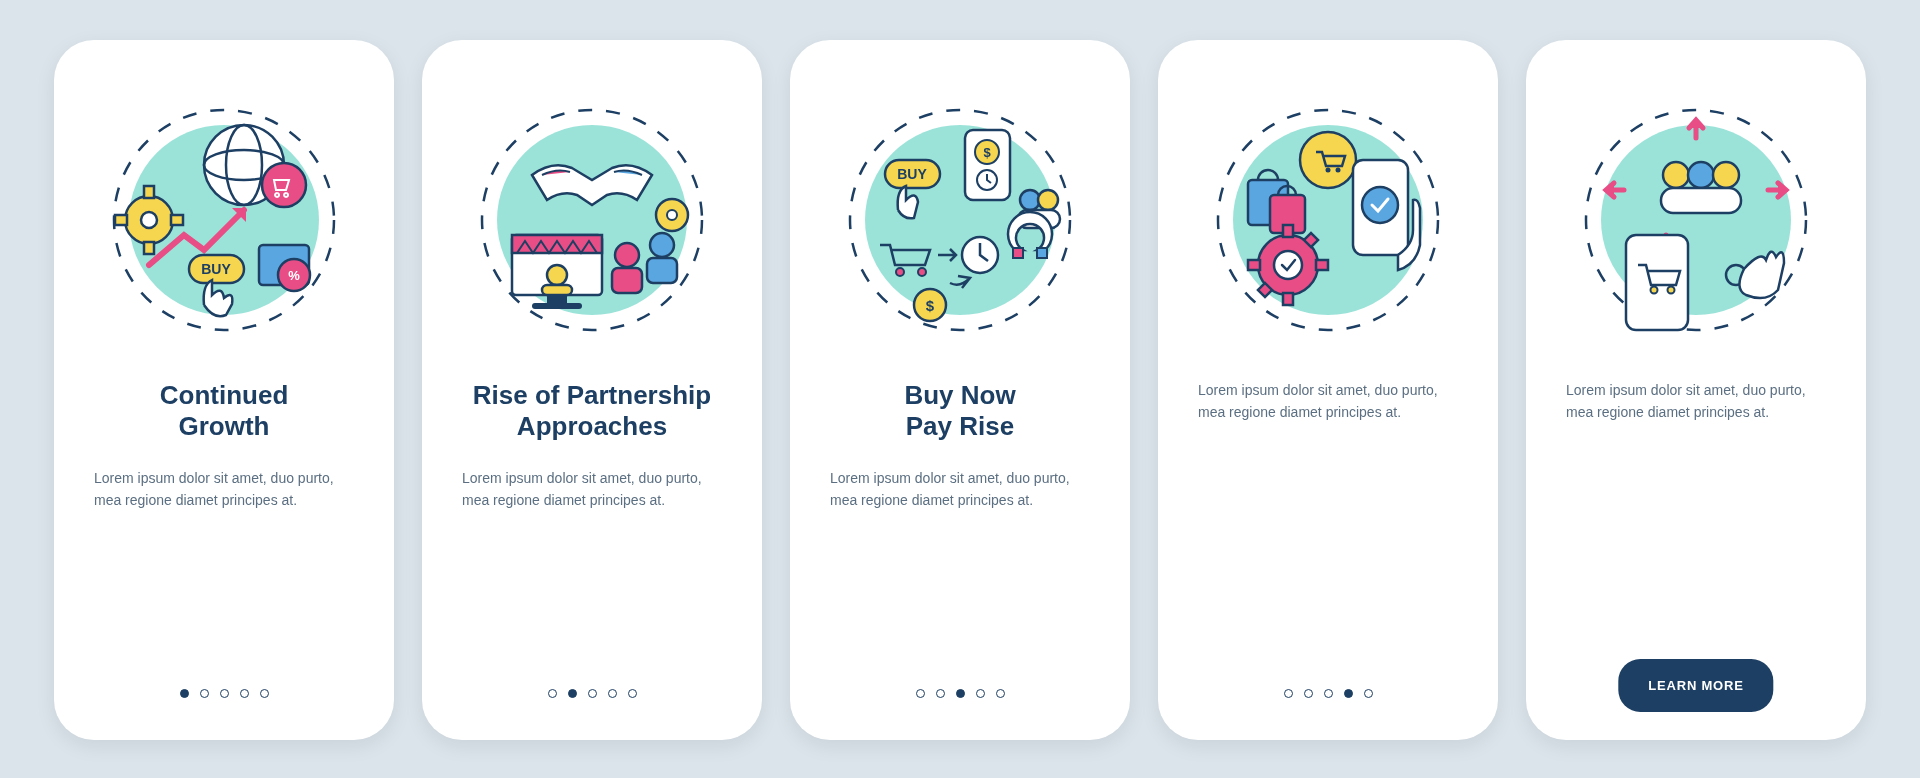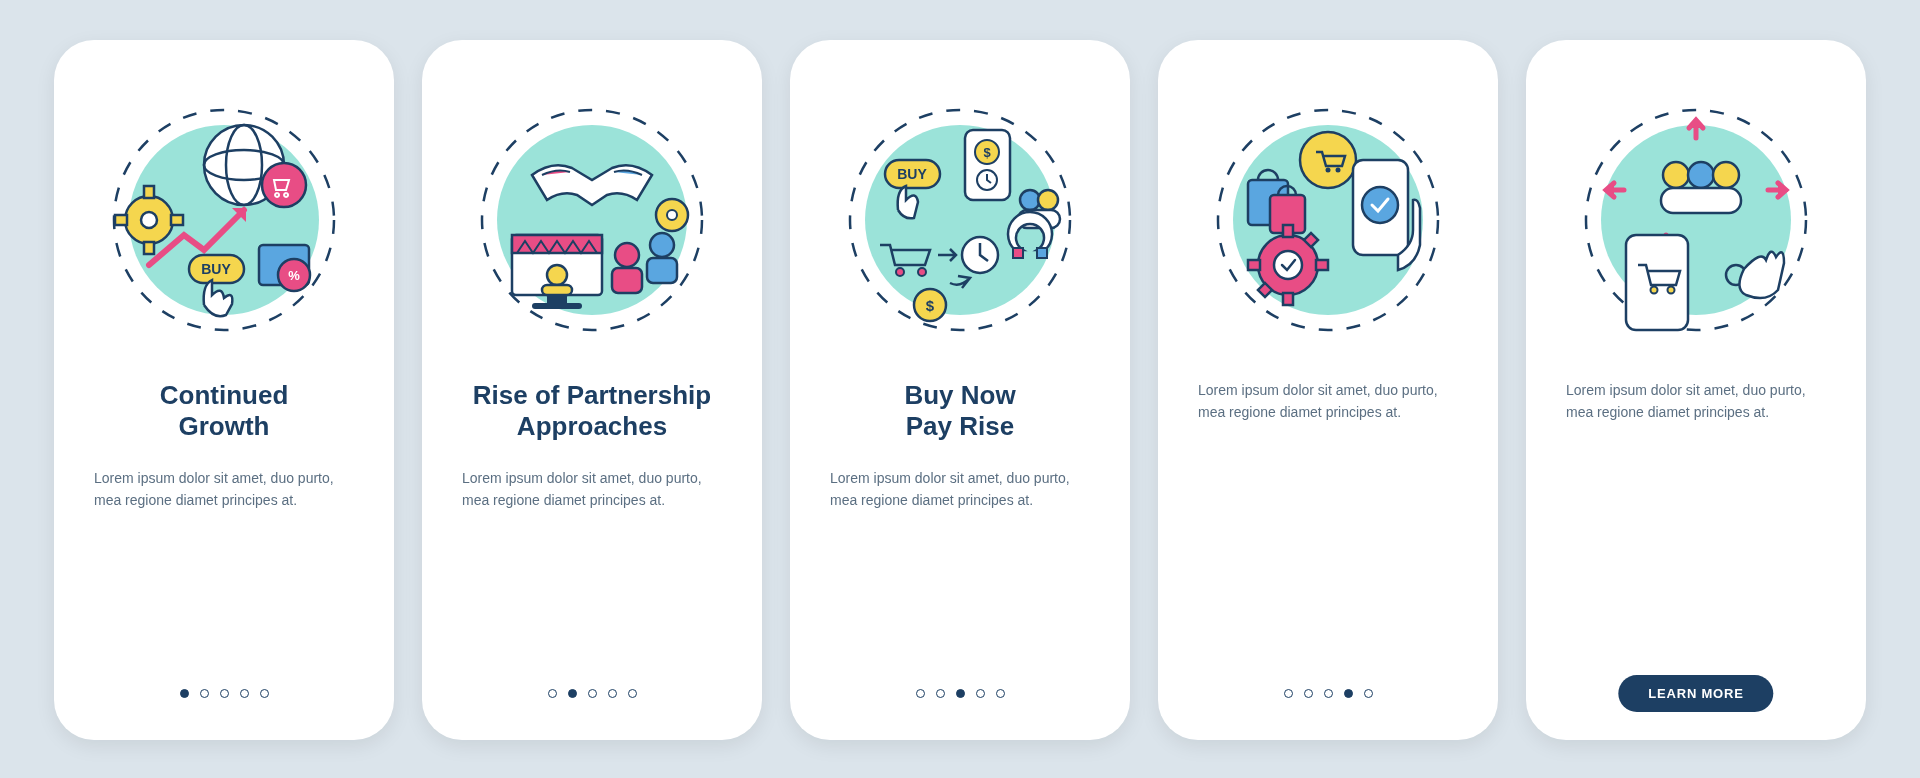--- a/index.html
+++ b/index.html
@@ -70,21 +70,21 @@
   .dot.active { background: #1d3f63; }
   .cta {
     position: absolute;
     bottom: 28px;
     left: 50%;
     transform: translateX(-50%);
     background: #1d3f63;
     color: #fff;
     border: none;
     border-radius: 22px;
-    padding: 11px 30px;
+    padding: 19px 30px;
     font-size: 13px;
     font-weight: 700;
     letter-spacing: 0.8px;
     cursor: pointer;
   }
 </style>
 </head>
 <body>
 
 <div class="phone">

